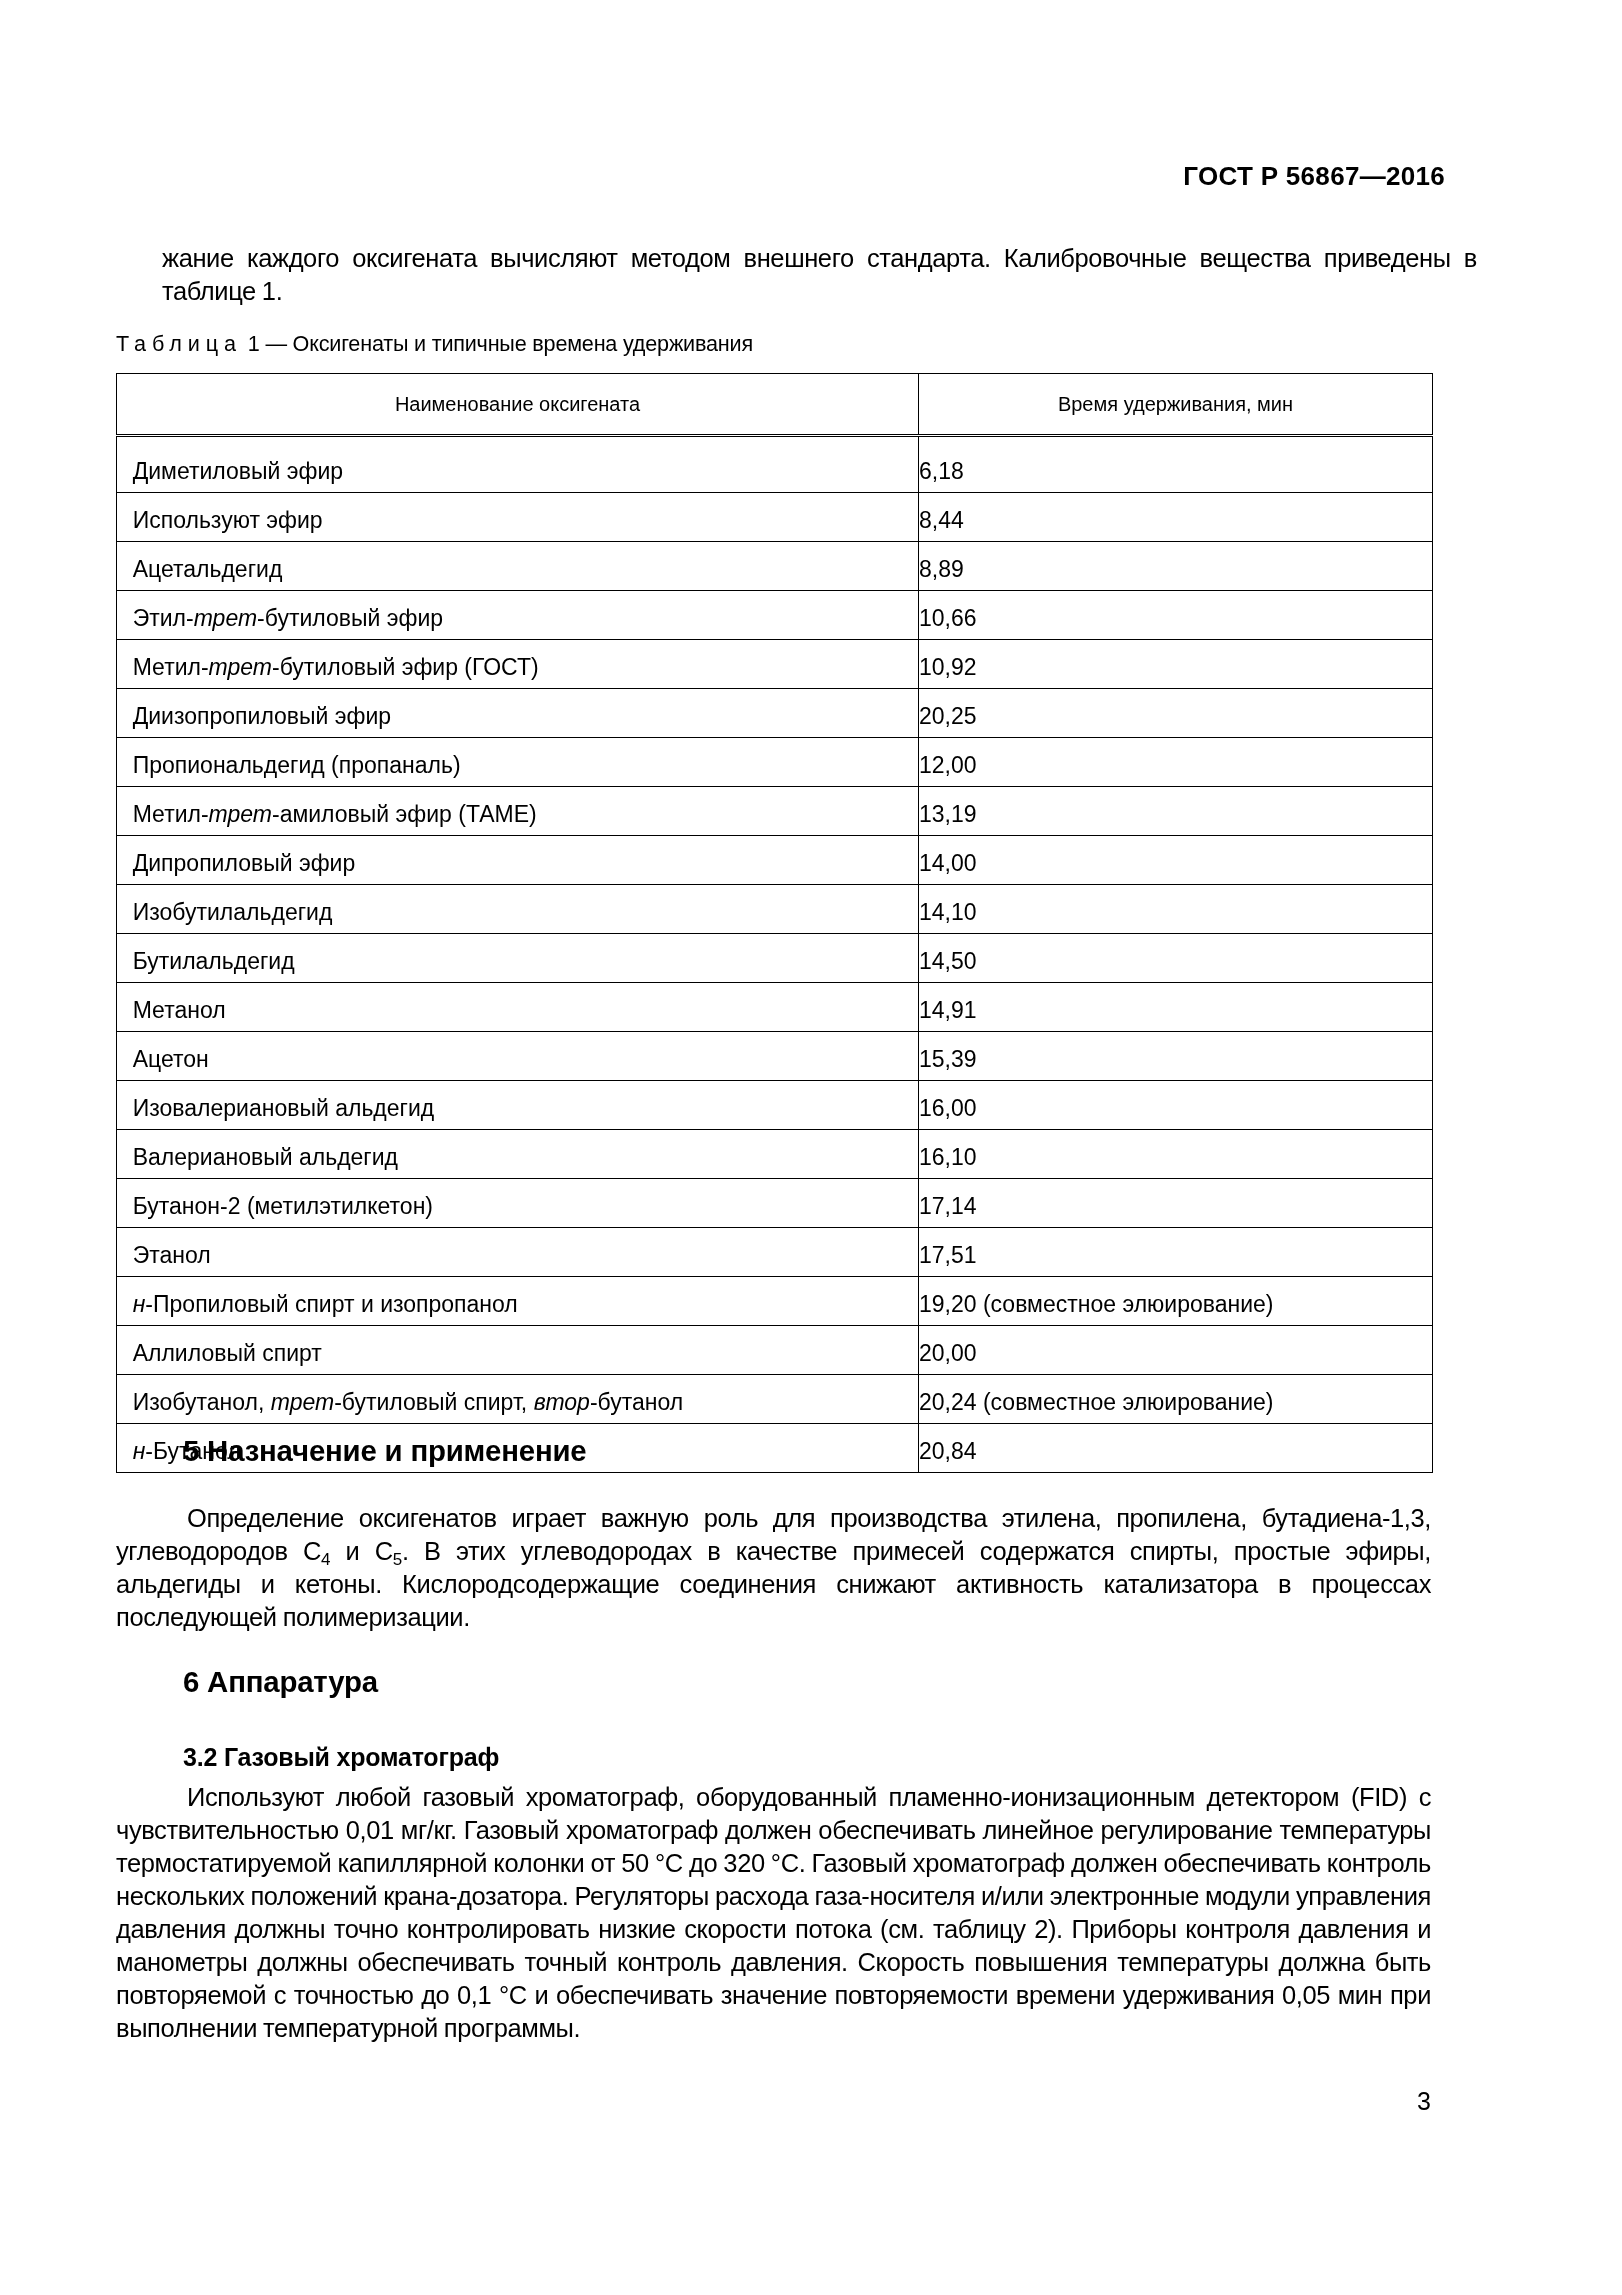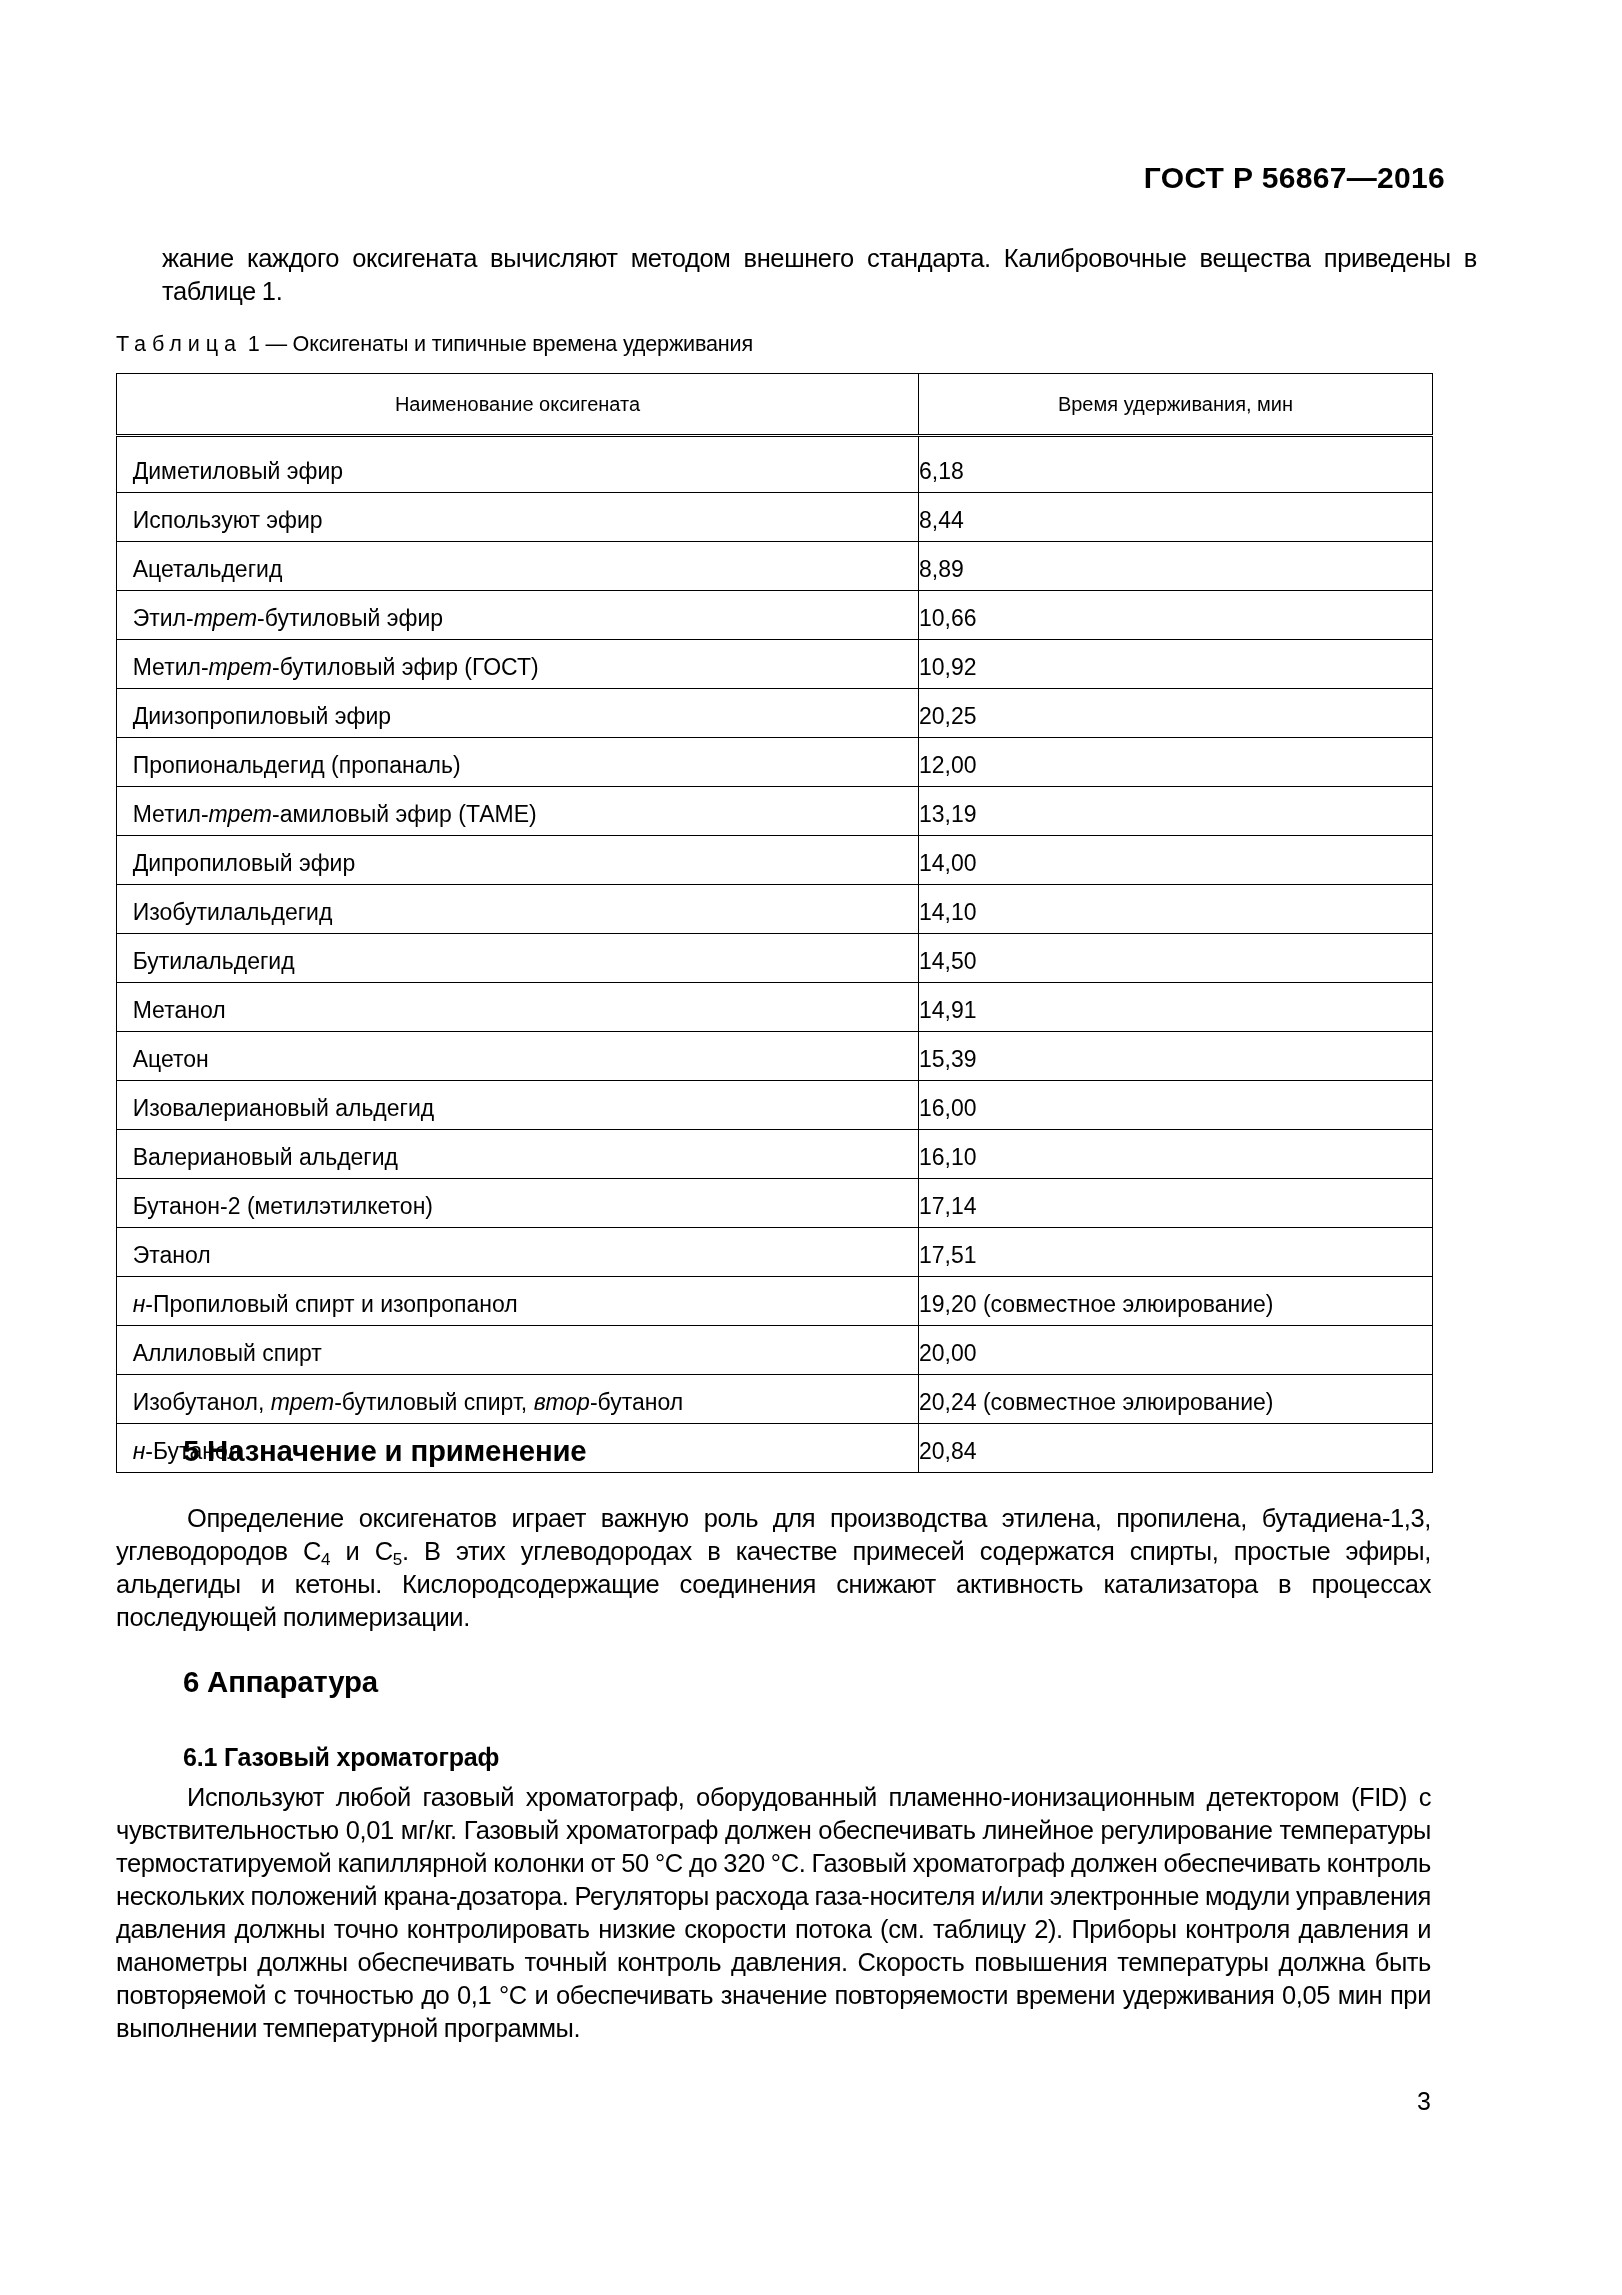--- a/index.html
+++ b/index.html
@@ -2,21 +2,21 @@
 <html style="font-size:10.5px"><head>
 <meta charset="utf-8">
 <style>
   html, body { margin: 0; padding: 0; background: #ffffff; }
   body {
     width: 1623px; height: 2295px; position: relative; overflow: hidden;
     font-family: "Liberation Sans", "DejaVu Sans", sans-serif; color: #000;
   }
   .doc-code {
     position: absolute; top: 161px; right: 178px;
-    font-size: 30px; font-weight: bold; letter-spacing: 0.3px;
+    font-size: 26px; font-weight: bold; letter-spacing: 0.3px;
   }
   .para {
     position: absolute; left: 116px; width: 1315px;
     font-size: 25.5px; line-height: 33px; text-align: justify;
     letter-spacing: -0.4px; word-spacing: -0.7px;
   }
   .para .indent { display: inline-block; width: 71px; }
   .p-intro { top: 242px; margin-left: 46px; }
   .table-caption {
     position: absolute; top: 331px; left: 116px;
@@ -163,18 +163,18 @@
       </tr>
     </tbody>
 </table>
 
 <div class="section-heading h5">5  Назначение и применение</div>
 
 <div class="para p5"><span class="indent"></span><span>Определение оксигенатов играет важную роль для производства этилена, пропилена, бутадиена-1,3, углеводородов C</span><sub>4</sub><span> и C</span><sub>5</sub><span>. В этих углеводородах в качестве примесей содержатся спирты, простые эфиры, альдегиды и кетоны. Кислородсодержащие соединения снижают активность катализатора в процессах последующей полимеризации.</span></div>
 
 <div class="section-heading h6">6  Аппаратура</div>
 
-<div class="subsection-heading h61">6.1  Газовый хроматограф</div>
+<div class="subsection-heading h61">3.2  Газовый хроматограф</div>
 
 <div class="para p61"><span class="indent"></span><span>Используют любой газовый хроматограф, оборудованный пламенно-ионизационным детектором (FID) с чувствительностью 0,01 мг/кг. Газовый хроматограф должен обеспечивать линейное регулирование температуры термостатируемой капиллярной колонки от 50 °С до 320 °С. Газовый хроматограф должен обеспечивать контроль нескольких положений крана-дозатора. Регуляторы расхода газа-носителя и/или электронные модули управления давления должны точно контролировать низкие скорости потока (см. таблицу 2). Приборы контроля давления и манометры должны обеспечивать точный контроль давления. Скорость повышения температуры должна быть повторяемой с точностью до 0,1 °С и обеспечивать значение повторяемости времени удерживания 0,05 мин при выполнении температурной программы.</span></div>
 
 <div class="page-number">3</div>
 
 
 </body></html>

